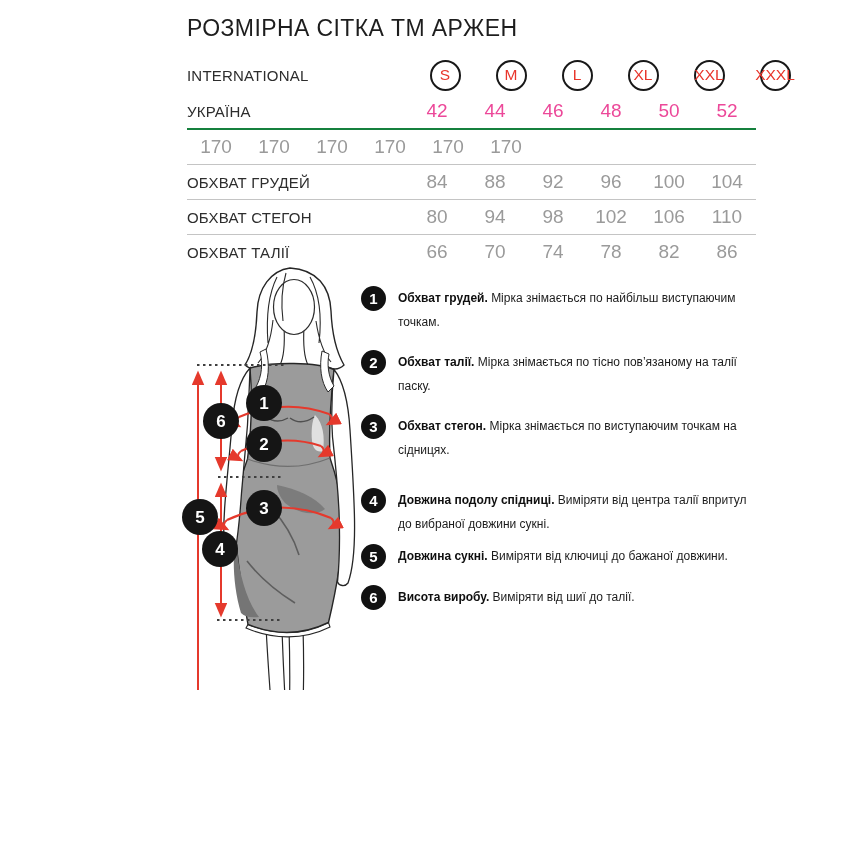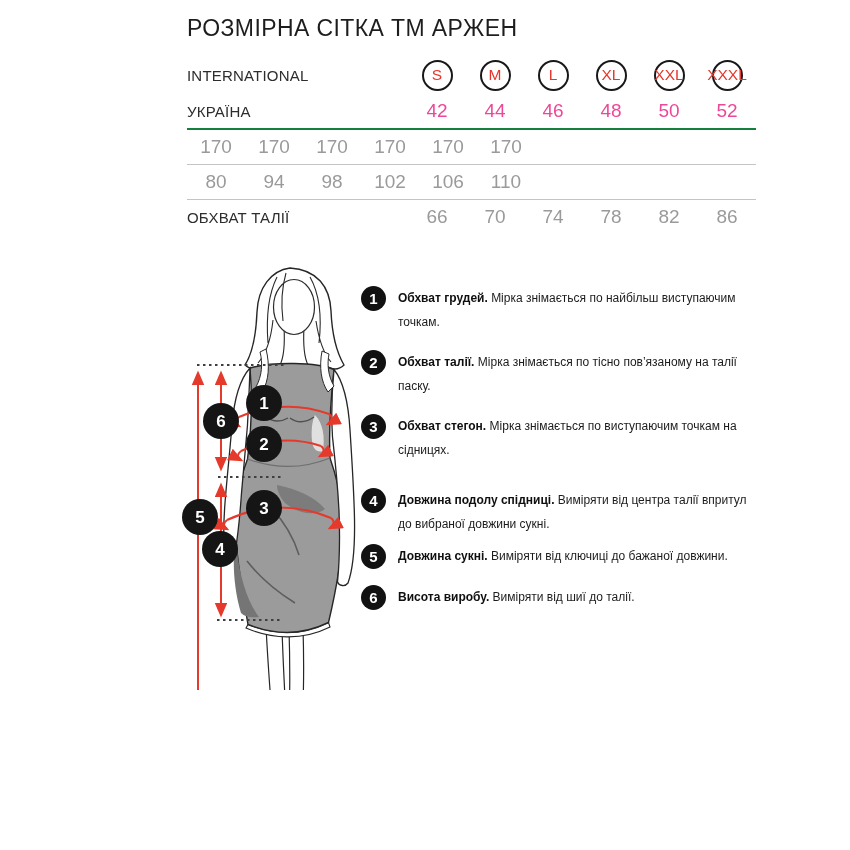--- a/index.html
+++ b/index.html
@@ -8,21 +8,21 @@
 
   
   .title{position:absolute;left:155px;top:15px;font-size:23px;font-weight:400;
          letter-spacing:.4px;color:#1d1d1d;}
 
   
   .size-table{position:absolute;left:155px;top:56px;width:569px;}
   .st-row{display:flex;align-items:center;}
   .st-label{flex:0 0 221px;font-size:15px;color:#2d2d2d;letter-spacing:.2px;}
   .st-cell{flex:0 0 58px;text-align:center;font-size:19px;}
-  .row-international{height:38px;}
+  .row-international{height:38px;gap:8px;}
   .row-ukraine{height:34px;border-bottom:2px solid #15803d;}
   .row-ukraine .st-cell{color:#ec4899;}
   .row-data{height:34px;}
   .row-data .st-cell{color:#9a9a9a;}
   .row-data + .row-data{border-top:1px solid #c4c4c4;}
   .size-circle{display:inline-flex;width:27px;height:27px;border:2px solid #181818;
                border-radius:50%;align-items:center;justify-content:center;
                color:#e8352b;font-size:15.5px;white-space:nowrap;overflow:visible;
                line-height:1;}
 
@@ -67,20 +67,30 @@
     </div>
     <div class="st-row row-data">
       <span class="st-cell">170</span>
       <span class="st-cell">170</span>
       <span class="st-cell">170</span>
       <span class="st-cell">170</span>
       <span class="st-cell">170</span>
       <span class="st-cell">170</span>
     </div>
     <div class="st-row row-data">
+      <span class="st-label">ОБХВАТ ГРУДЕЙ</span>
+      <span class="st-cell">84</span>
+      <span class="st-cell">88</span>
+      <span class="st-cell">92</span>
+      <span class="st-cell">96</span>
+      <span class="st-cell">100</span>
+      <span class="st-cell">104</span>
+    </div>
+    <div class="st-row row-data">
+      <span class="st-label">ОБХВАТ СТЕГОН</span>
       <span class="st-cell">80</span>
       <span class="st-cell">94</span>
       <span class="st-cell">98</span>
       <span class="st-cell">102</span>
       <span class="st-cell">106</span>
       <span class="st-cell">110</span>
     </div>
     <div class="st-row row-data">
       <span class="st-label">ОБХВАТ ТАЛІЇ</span>
       <span class="st-cell">66</span>

